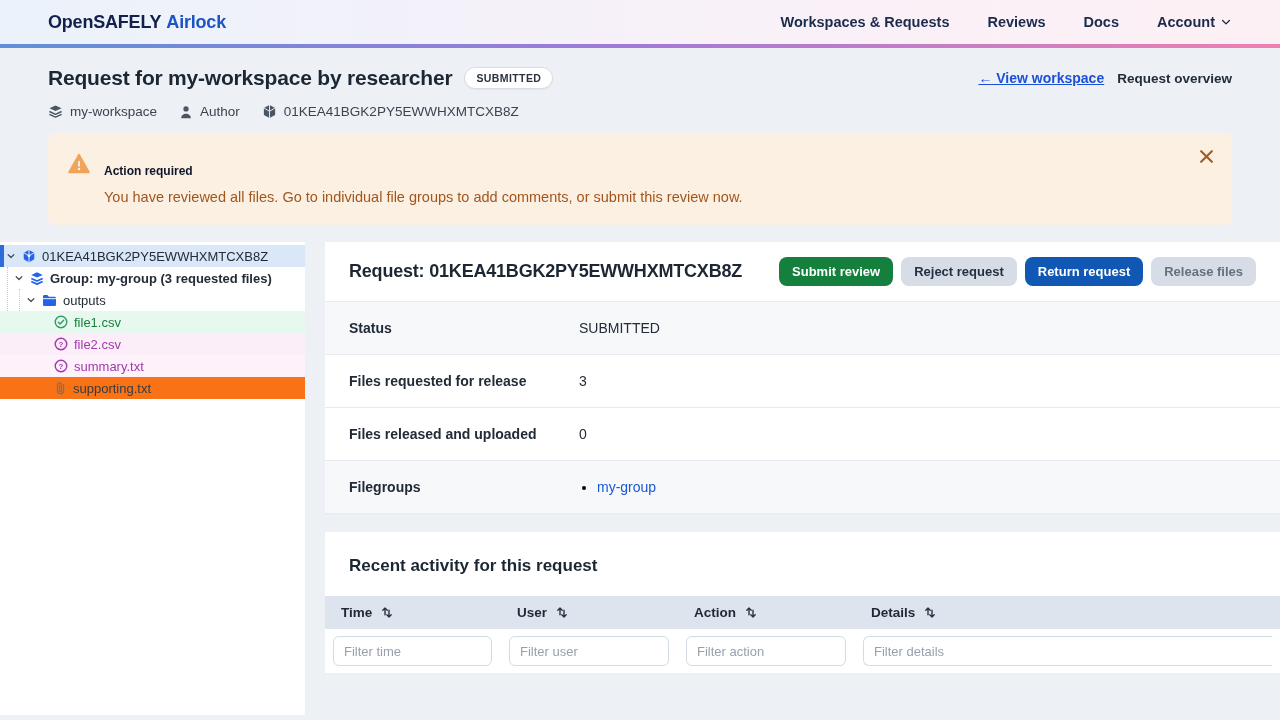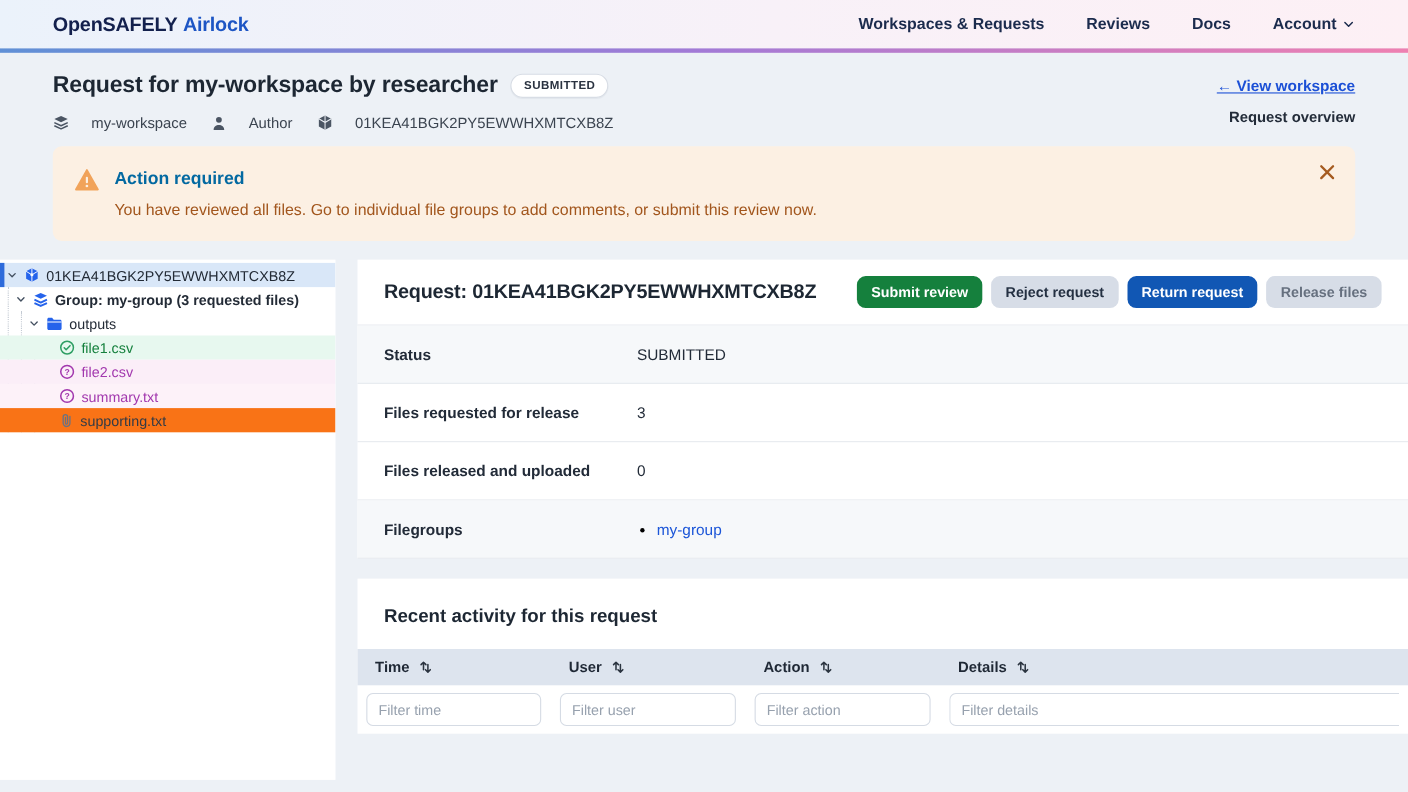--- a/index.html
+++ b/index.html
@@ -17,29 +17,29 @@
   .nav-account { display:flex; align-items:center; gap:5px; cursor:pointer; }
   .gradient-bar { height:4px; background:linear-gradient(90deg,#6090d6 0%,#a37ad6 50%,#ee80b1 100%); }
 
   
   .page-header { display:flex; justify-content:space-between; align-items:flex-start; padding:18px 48px 4px 48px; }
   .title-row { display:flex; align-items:center; gap:12px; }
   .page-title { font-size:21px; font-weight:700; color:#1d2733; letter-spacing:-0.2px; }
   .badge { background:#ffffff; border:1px solid #d8dde5; border-radius:999px; padding:4px 11px;
     font-size:10.5px; font-weight:700; color:#2a3240; letter-spacing:0.4px; box-shadow:0 1px 1px rgba(20,30,60,.05); }
   .meta-row { display:flex; align-items:center; gap:22px; margin-top:14px; }
-  .meta-item { display:flex; align-items:center; gap:20px; font-size:13.5px; color:#3b4450; }
-  .ph-right { display:flex; flex-direction:column; align-items:flex-end; gap:13px; padding-top:4px; }
+  .meta-item { display:flex; align-items:center; gap:7px; font-size:13.5px; color:#3b4450; }
+  .ph-right { display:flex; align-items:flex-end; gap:13px; padding-top:4px; }
   .back-link { font-size:14px; font-weight:600; color:#1c50d6; text-decoration:underline; cursor:pointer; }
   .overview-label { font-size:13.5px; font-weight:700; color:#232c39; }
 
   
   .alert { margin:10px 48px 0 48px; background:#fcf0e3; border-radius:8px; padding:18px 20px 20px 20px;
     display:flex; gap:14px; position:relative; }
-  .alert-title { font-size:16px; font-weight:700; color:#0369a1; margin-top:3px; }
+  .alert-title { font-size:12px; font-weight:700; color:#0f172a; margin-top:13px; }
   .alert-msg { font-size:14.5px; color:#a2561d; margin-top:11px; }
   .alert-close { position:absolute; top:12px; right:14px; background:none; border:none; cursor:pointer; padding:4px; }
 
   
   .content { display:flex; margin-top:17px; align-items:flex-start; }
   .sidebar { width:305px; background:#ffffff; height:473px; padding-top:3px; position:relative; overflow:hidden; }
   .guide { position:absolute; width:0; border-left:1px dotted #c3cad3; }
   .tree-row { height:22px; display:flex; align-items:center; gap:6px; font-size:13px; color:#232b36; cursor:pointer; position:relative; }
   .tr-root { background:#d9e7f8; border-left:4px solid #2e6bdb; padding-left:2px; }
   .tr-group { padding-left:14px; font-weight:700; }

